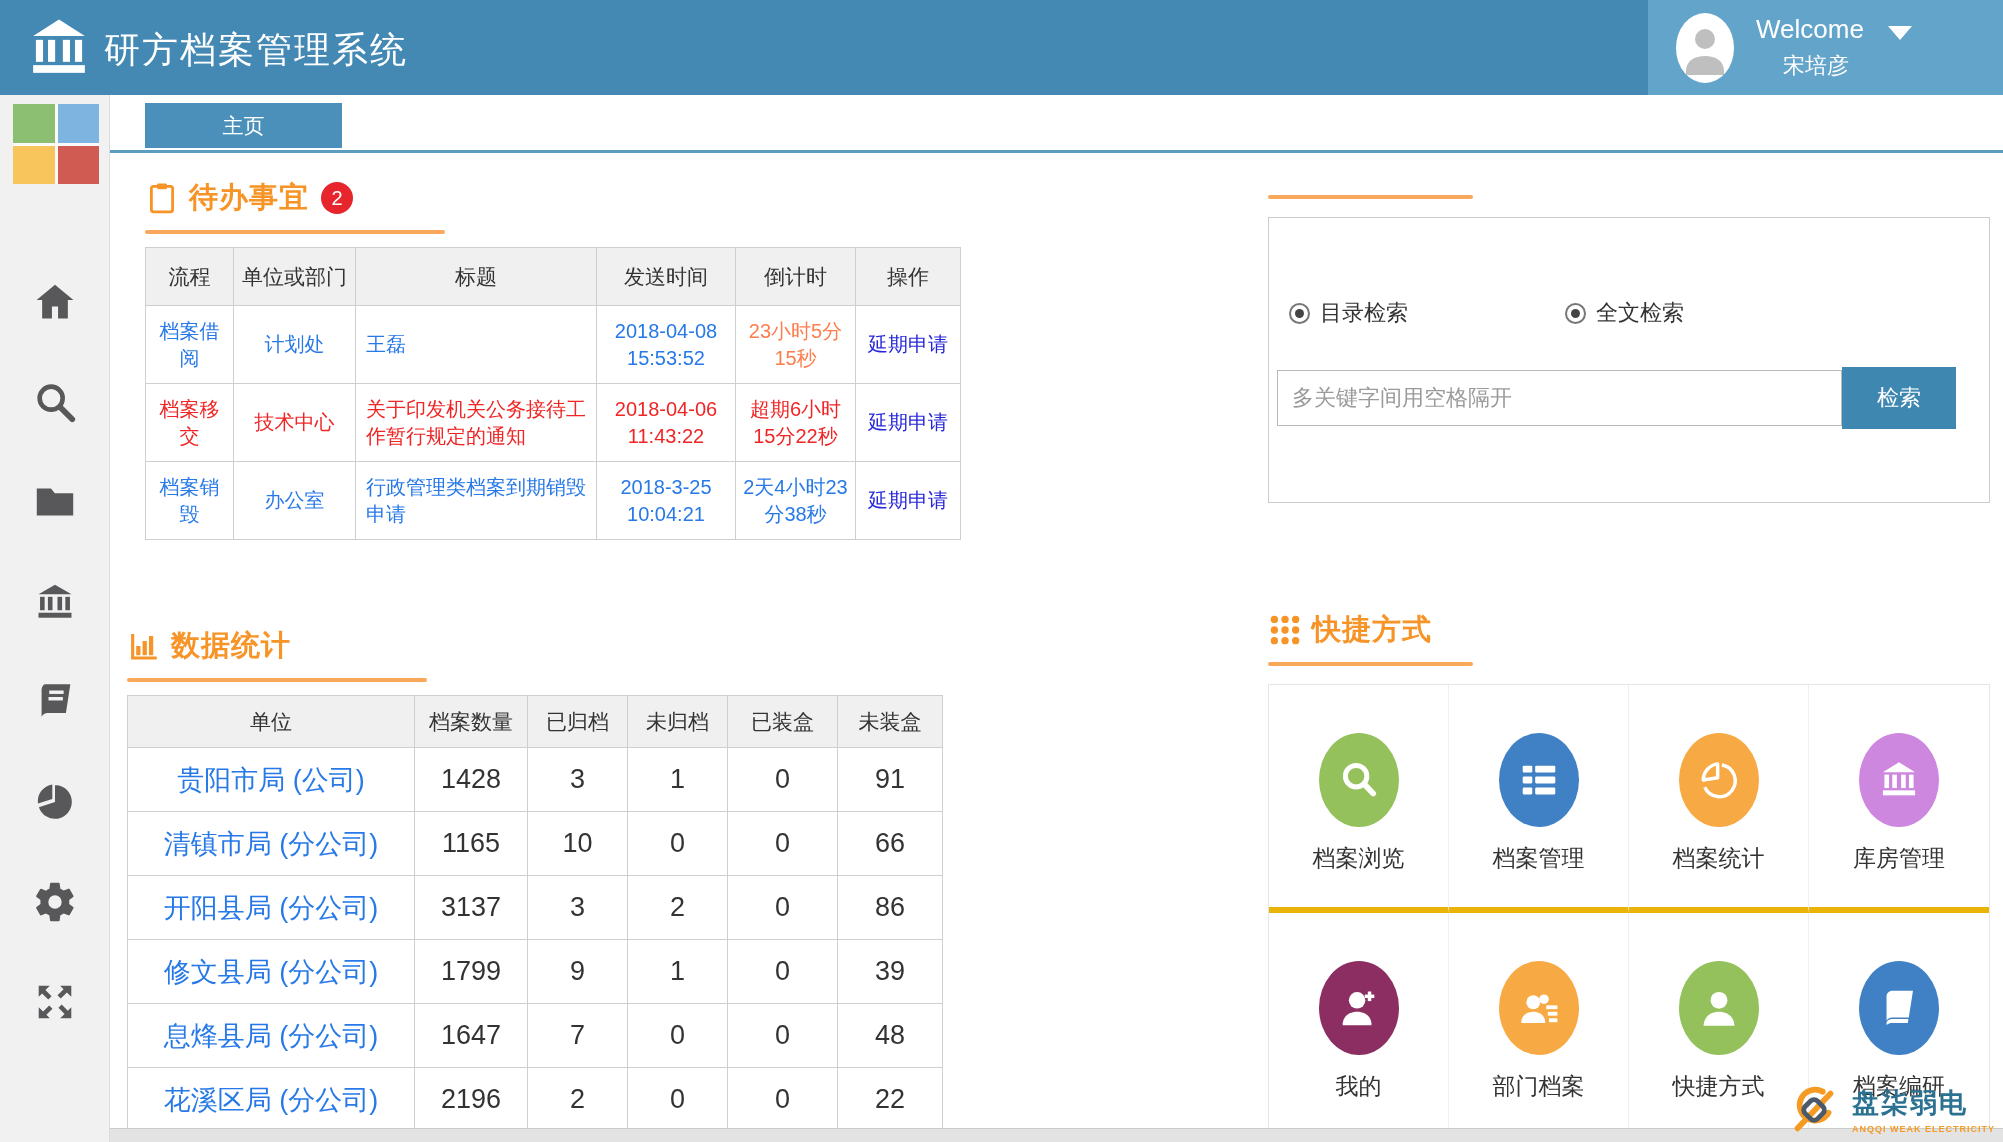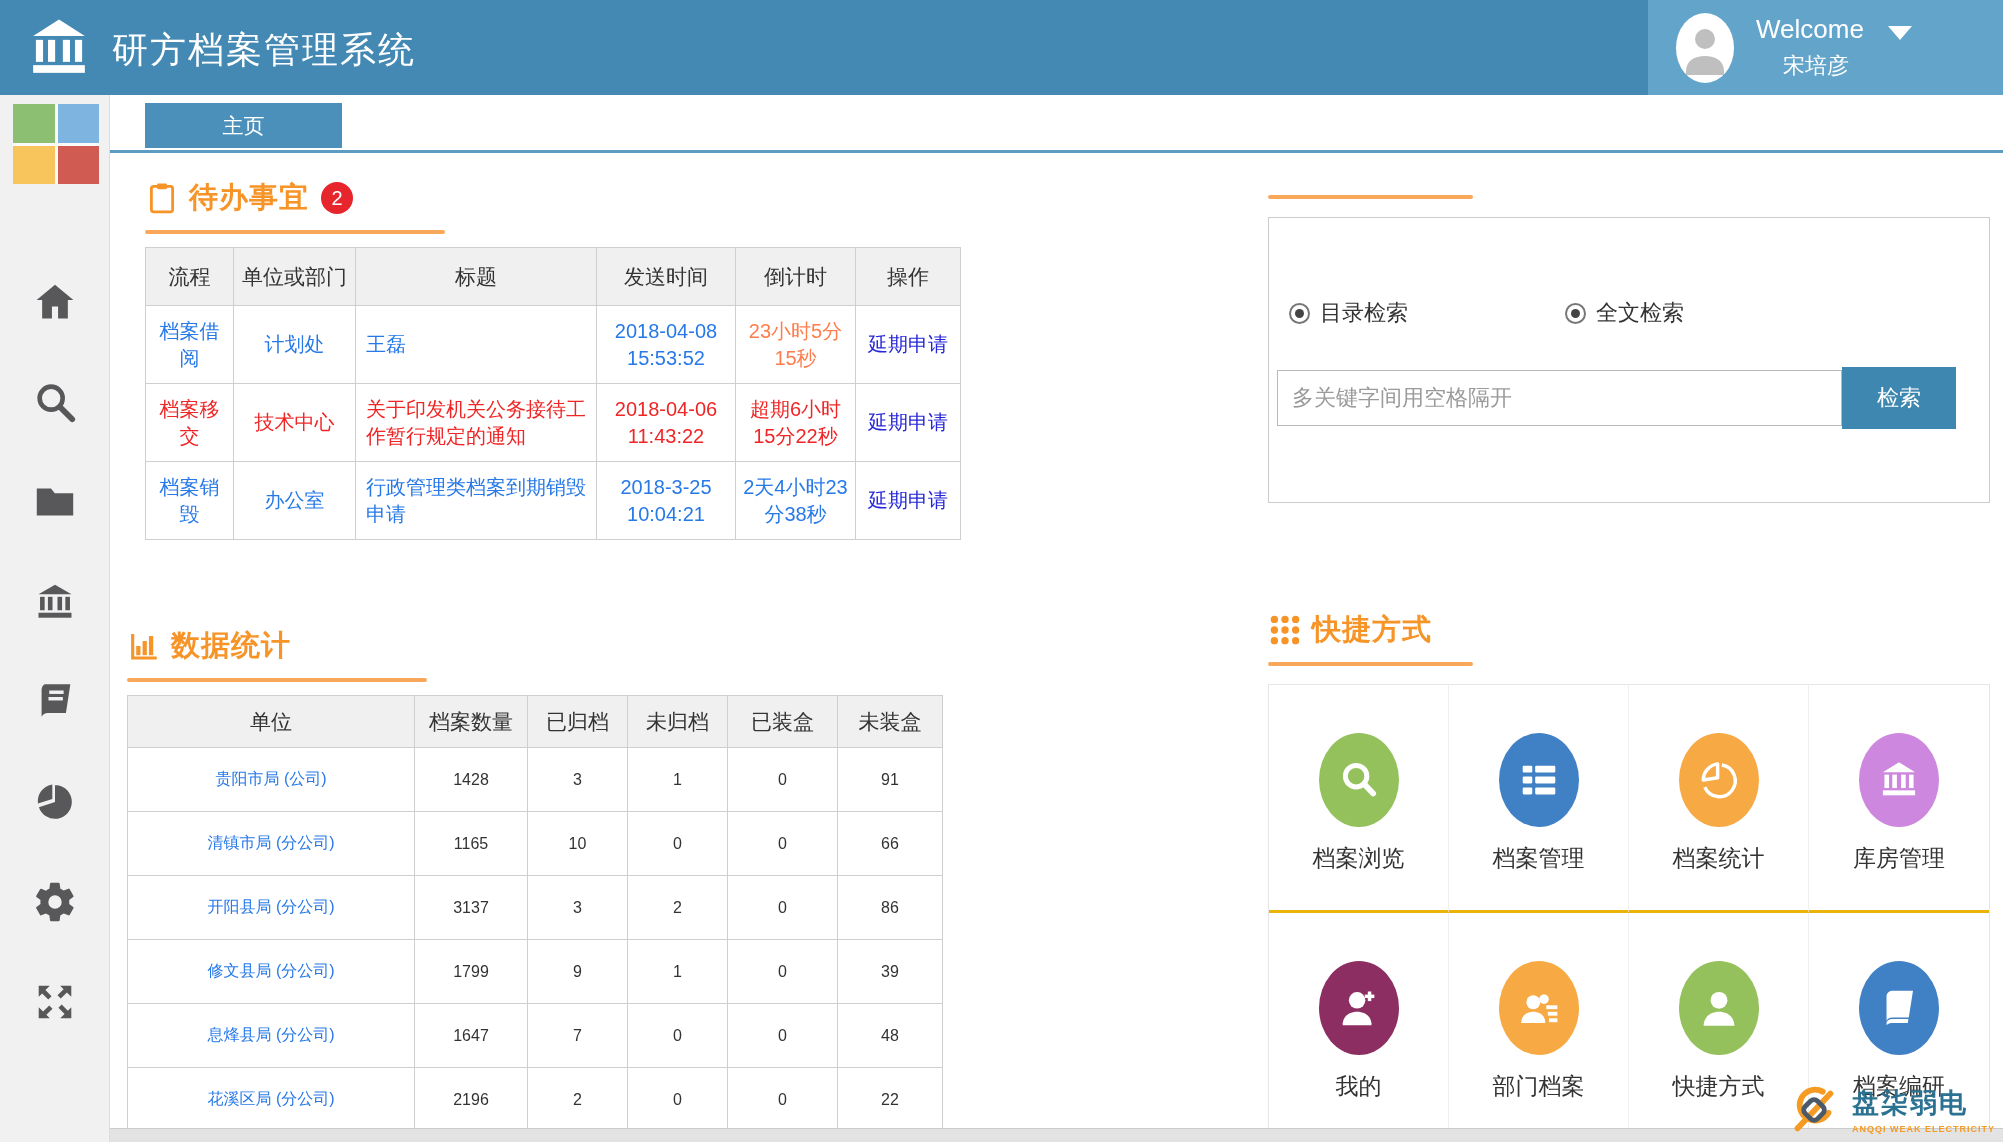--- a/index.html
+++ b/index.html
@@ -4,21 +4,21 @@
 <style>
   * { margin:0; padding:0; box-sizing:border-box; }
   html,body { width:2003px; height:1142px; }
   body {
     position:relative; overflow:hidden; background:#ffffff;
     font-family:"Liberation Sans","DejaVu Sans",sans-serif; color:#333;
   }
   
   .header { position:absolute; left:0; top:0; width:2003px; height:95px; background:#4389b3; }
   .logo-wrap { position:absolute; left:26px; top:14px; width:66px; height:66px; }
-  .app-title { position:absolute; left:112px; top:26px; font-size:36px; color:#fff; letter-spacing:2px; }
+  .app-title { position:absolute; left:104px; top:26px; font-size:36px; color:#fff; letter-spacing:2px; }
   .user-panel { position:absolute; right:0; top:0; width:355px; height:95px; background:#63a4cb; display:flex; align-items:center; }
   .avatar { width:58px; height:70px; margin-left:28px; }
   .user-texts { margin-left:22px; color:#fff; }
   .welcome-row { display:flex; align-items:center; font-size:26px; }
   .caret { width:0; height:0; border-left:12px solid transparent; border-right:12px solid transparent; border-top:14px solid #fff; margin-left:24px; margin-top:6px; }
   .username { font-size:22px; margin-top:6px; text-align:center; width:120px; }
   
   .sidebar { position:absolute; left:0; top:95px; width:110px; height:1047px; background:#f1f1f1; border-right:1px solid #ddd; }
   .sq-logo { position:absolute; left:13px; top:9px; width:86px; height:80px; display:grid; grid-template-columns:1fr 1fr; grid-template-rows:1fr 1fr; gap:3px; background:#fafafa; }
   .sq { width:100%; height:100%; }
@@ -41,38 +41,38 @@
   .stats-section { position:absolute; left:127px; top:610px; width:815px;margin-top:16px; }
   .shortcuts-section { position:absolute; left:1268px; top:610px; width:722px; }
   
   table { border-collapse:collapse; width:815px; margin-top:13px; table-layout:fixed; }
   th, td { border:1px solid #cfcfcf; text-align:center; vertical-align:middle; }
   th { background:#f0f0f0; font-weight:normal; color:#333; }
   .todo-table th { height:58px; font-size:21px; }
   .todo-table td { height:78px; font-size:20px; line-height:1.35; padding:2px 4px; }
   .todo-table td.subject-cell { text-align:left; padding:2px 10px; }
   .stats-table th { height:52px; font-size:21px; }
-  .stats-table td { height:64px; font-size:16px; }
+  .stats-table td { height:64px; font-size:27px; }
   .t-blue { color:#2779e8; } .t-red { color:#f02626; }
   .t-orange { color:#ff7d4d; } .t-action { color:#2626d9; cursor:pointer; }
   .unit-link { color:#2779e8; cursor:pointer; }
   
   .search-panel { position:relative; margin-top:18px; width:722px; height:286px; border:1px solid #ccc; background:#fff; }
   .radio-row { position:absolute; left:0; top:80px; width:100%; height:30px; }
   .radio-group { position:absolute; display:flex; align-items:center; cursor:pointer; }
   .rg-1 { left:20px; } .rg-2 { left:296px; }
   .radio { width:21px; height:21px; border:2px solid #777; border-radius:50%; position:relative; margin-right:10px; background:#fff; }
   .radio.checked::after { content:""; position:absolute; left:4px; top:4px; width:9px; height:9px; border-radius:50%; background:#444; }
   .radio-label { font-size:22px; color:#333; }
   .search-input { position:absolute; left:8px; top:152px; width:565px; height:56px; border:1px solid #b9b9b9; font-size:22px; color:#333; padding:0 14px; outline:none; font-family:inherit; }
   .search-input::placeholder { color:#9a9a9a; }
   .search-btn { position:absolute; left:573px; top:149px; width:114px; height:62px; background:#3d87b0; color:#fff; font-size:22px; border:none; cursor:pointer; font-family:inherit; }
   
   .sc-panel { margin-top:18px; width:722px; height:456px; border:1px solid #e6e6e6; display:grid; grid-template-columns:repeat(4,1fr); grid-template-rows:228px 228px; background:#fff; }
-  .sc-cell { border-right:1px solid #efefef; border-bottom:3px solid #eab308; display:flex; flex-direction:column; align-items:center; cursor:pointer; }
+  .sc-cell { border-right:1px solid #efefef; border-bottom:6px solid #eab308; display:flex; flex-direction:column; align-items:center; cursor:pointer; }
   .sc-cell:nth-child(4n) { border-right:none; }
   .sc-circle { width:80px; height:94px; border-radius:50%; margin-top:48px; display:flex; align-items:center; justify-content:center; }
   .sc-circle svg { width:46px; height:46px; }
   .sc-label { margin-top:16px; font-size:23px; color:#333; }
   
   .hscroll { position:absolute; left:110px; top:1128px; width:1893px; height:14px; background:#e3e3e3; border-top:1px solid #cbcbcb; }
   .watermark { position:absolute; right:8px; bottom:4px; display:flex; align-items:center; z-index:5; }
   .wm-logo { width:58px; height:58px; margin-right:8px; }
   .wm-texts { display:flex; flex-direction:column; }
   .wm-name { font-size:27px; font-weight:bold; color:#2b7191; letter-spacing:2px; }

